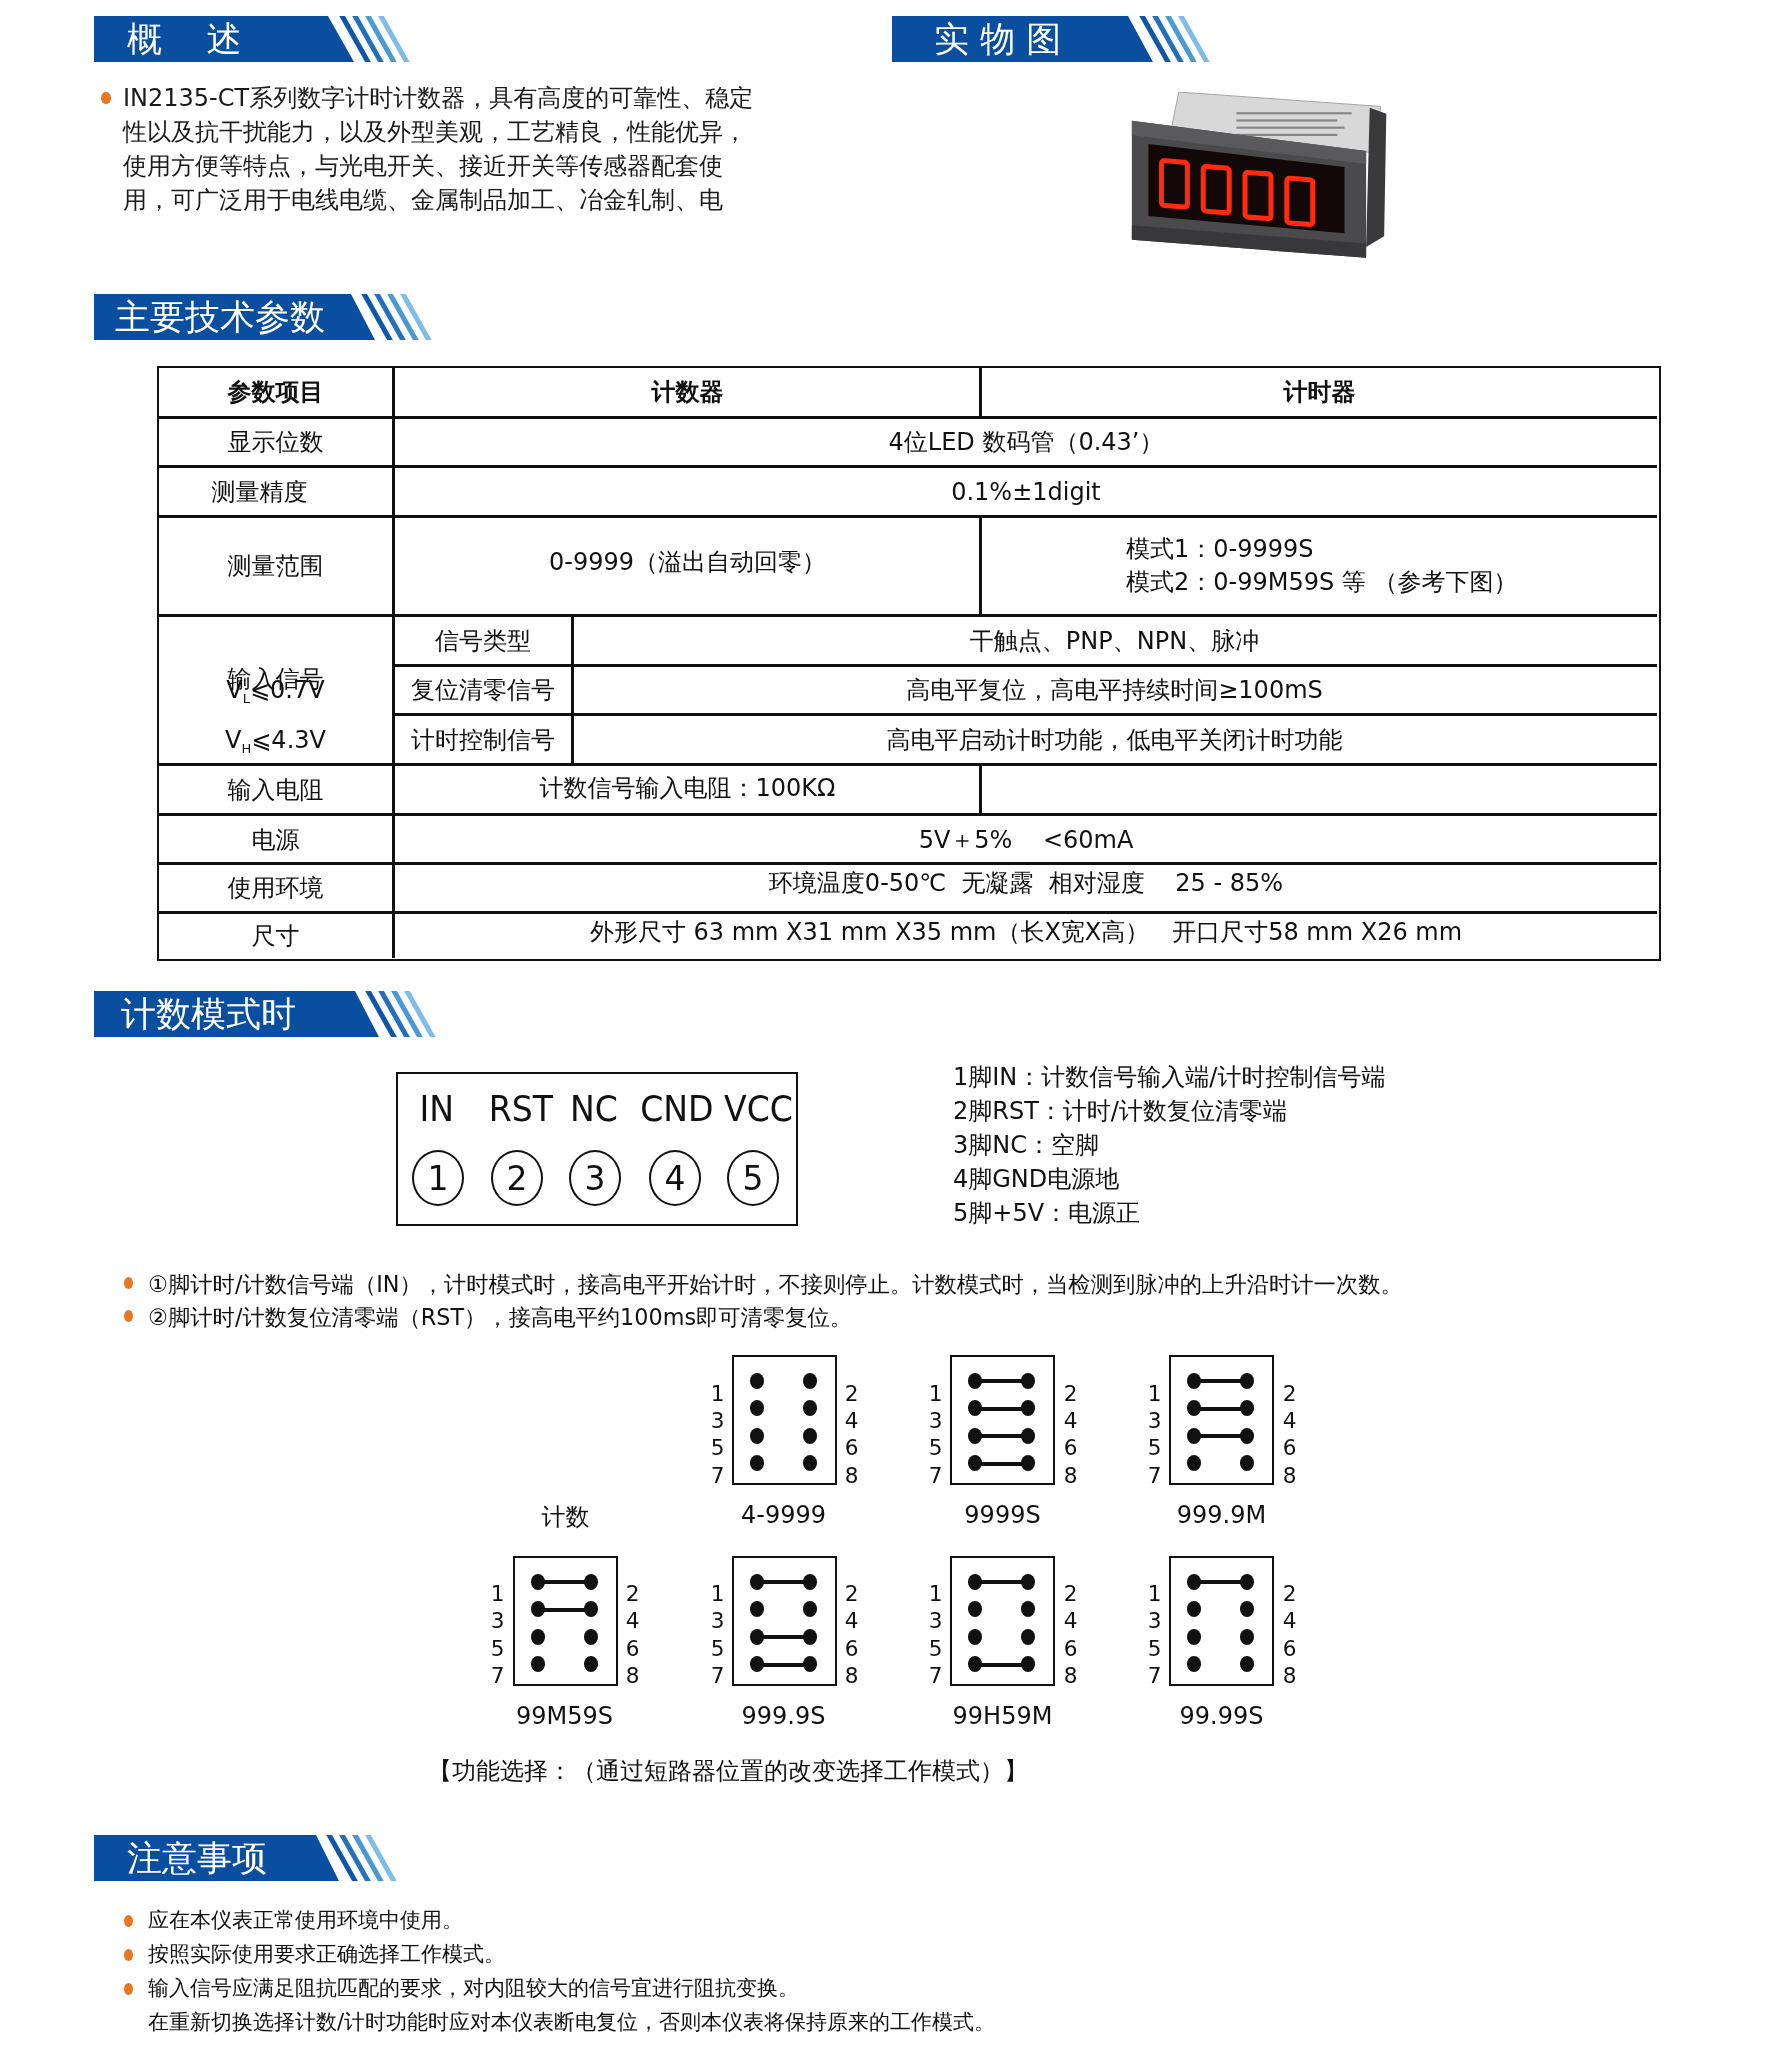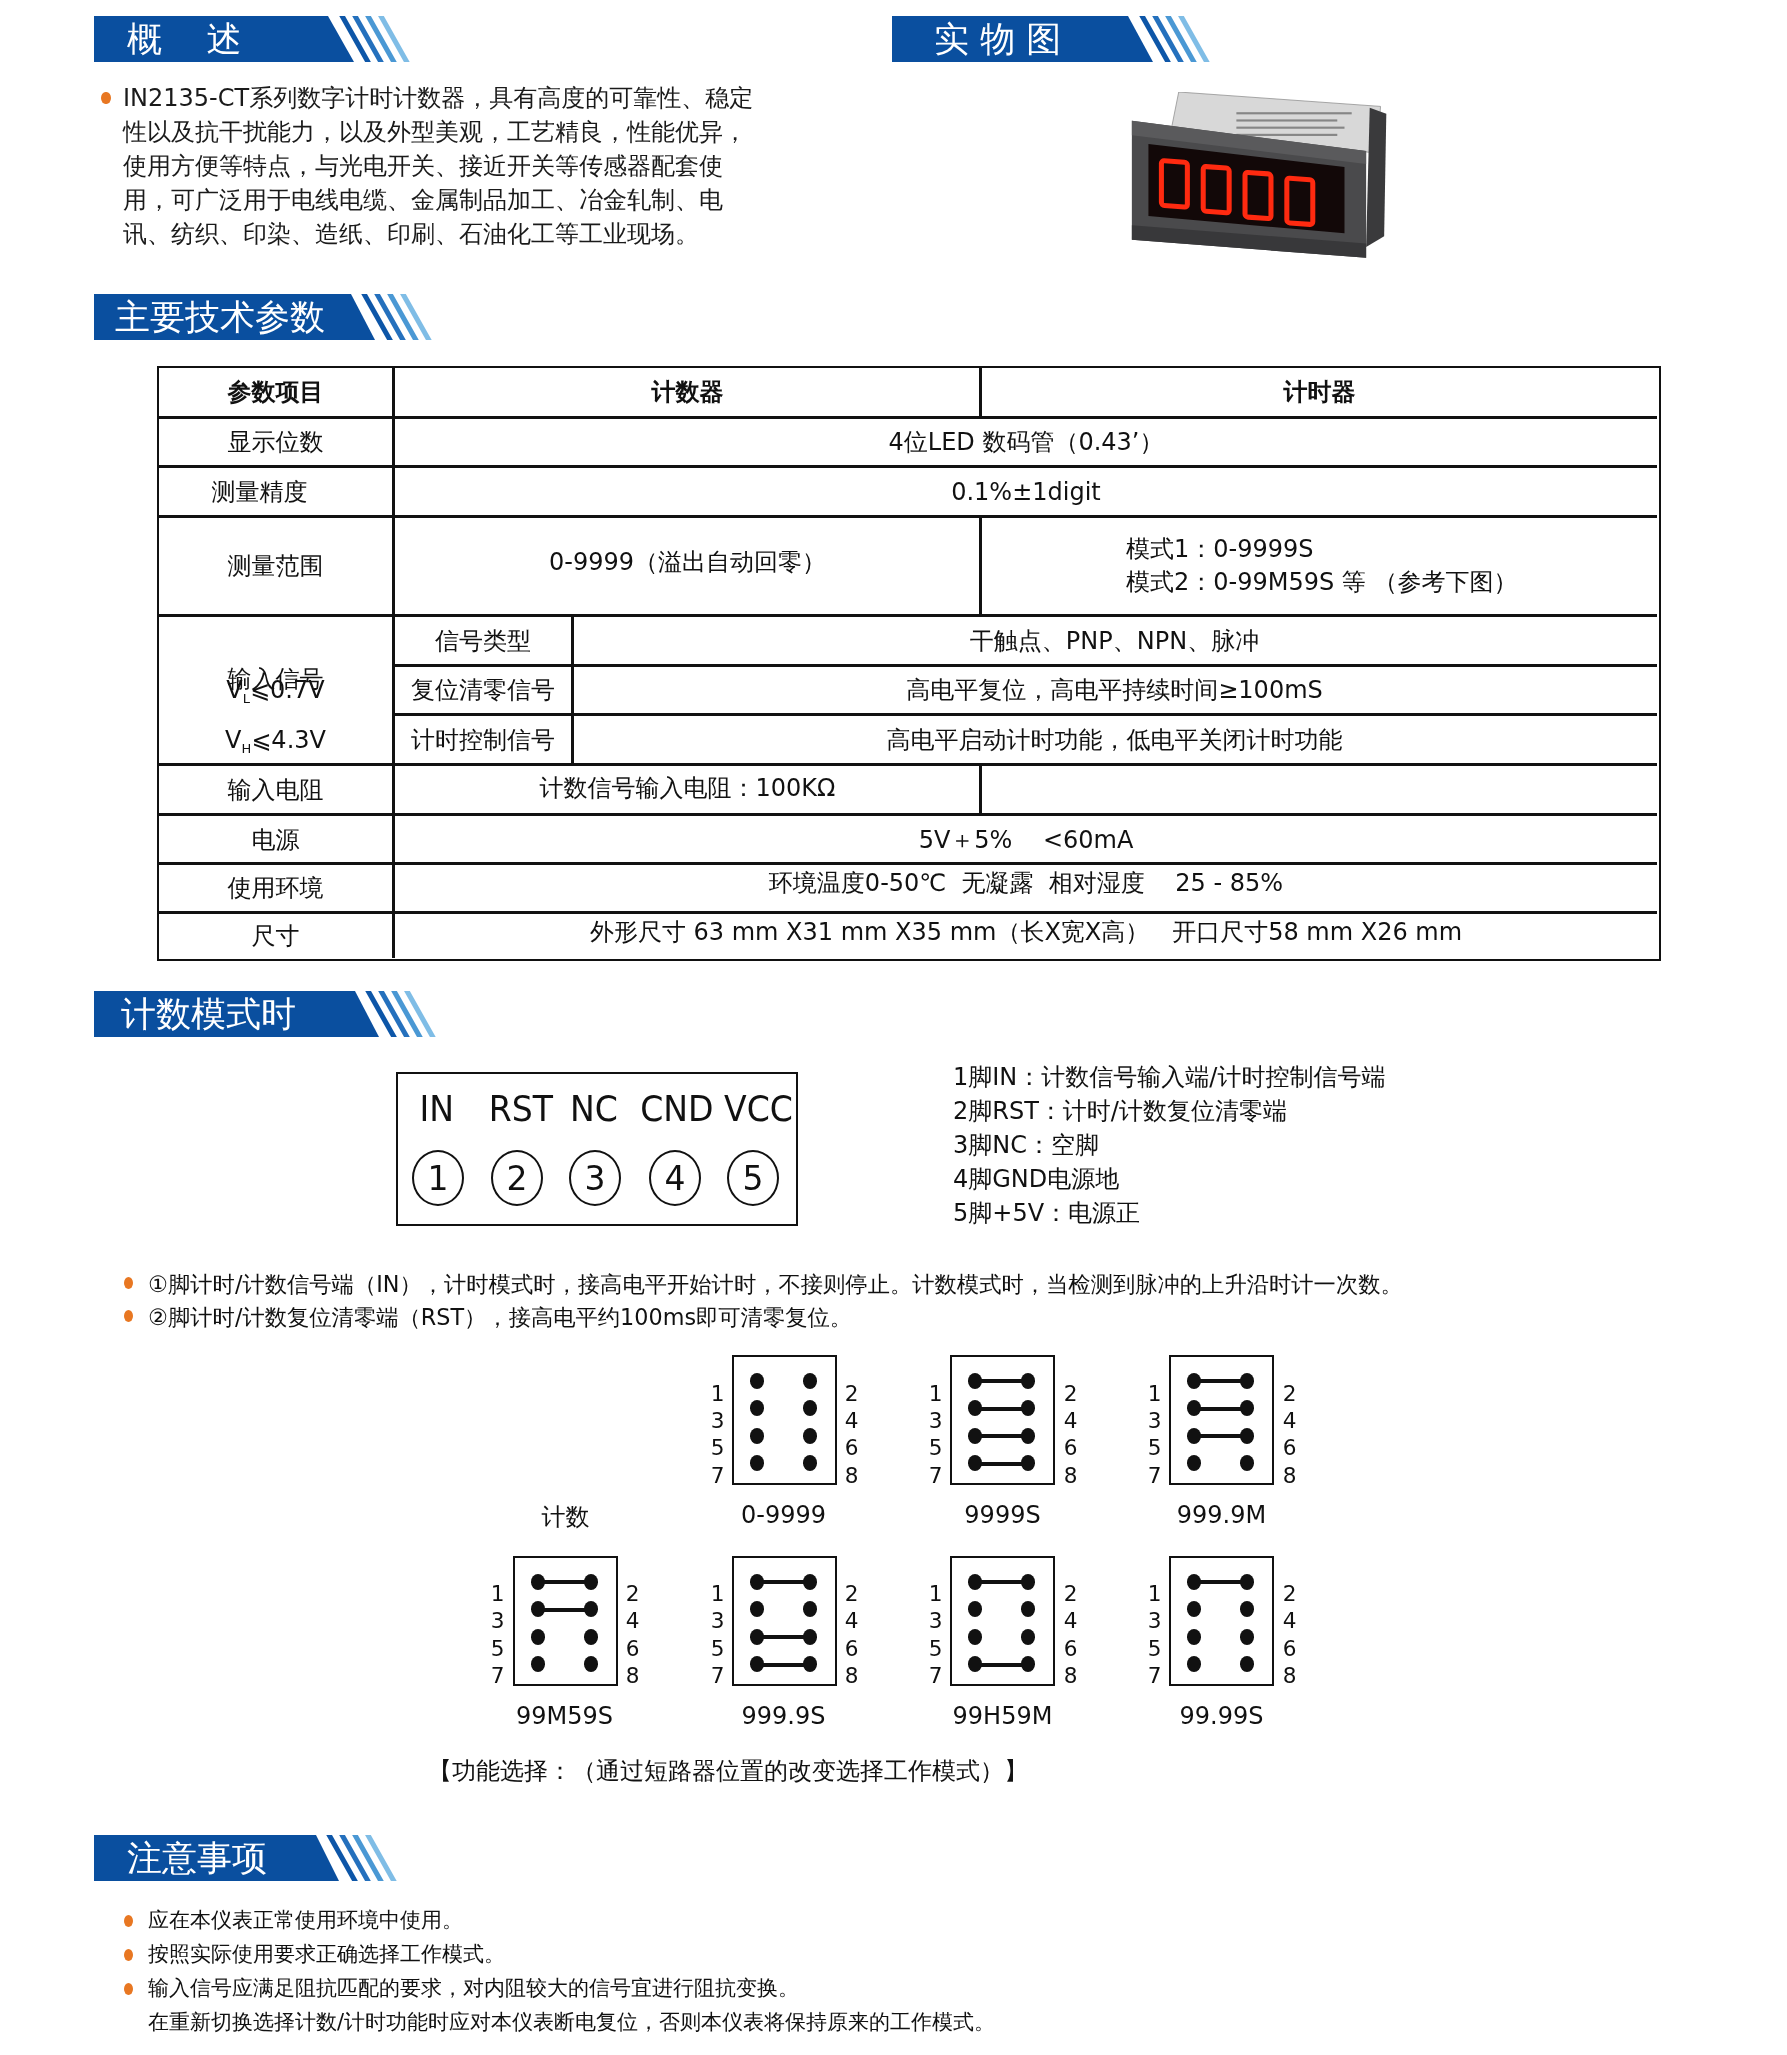--- a/index.html
+++ b/index.html
@@ -66,21 +66,20 @@
     <polygon points="58,0 66,0 102,64 94,64" fill="#7fbde6"></polygon>
   </svg>
 </div>
 
 <div class="overview">
   <span class="bullet-dot dot"></span>
   <div>IN2135-CT系列数字计时计数器，具有高度的可靠性、稳定</div>
   <div>性以及抗干扰能力，以及外型美观，工艺精良，性能优异，</div>
   <div>使用方便等特点，与光电开关、接近开关等传感器配套使</div>
   <div>用，可广泛用于电线电缆、金属制品加工、冶金轧制、电</div>
-  <div>讯、纺织、印染、造纸、印刷、石油化工等工业现场。</div>
 </div>
 
 <div class="sec-head" style="left:892px; top:16px; width:332px;">
   <div class="bar" style="width:261px; clip-path: polygon(0 0, 236px 0, 261px 46px, 0 46px); padding-left:42px;">实 物 图</div>
   <svg class="stripes" style="left:244px;" viewBox="0 0 120 64">
     <polygon points="4,0 12,0 48,64 40,64" fill="#0d56a8"></polygon>
     <polygon points="22,0 30,0 66,64 58,64" fill="#2470bd"></polygon>
     <polygon points="40,0 48,0 84,64 76,64" fill="#4a98d4"></polygon>
     <polygon points="58,0 66,0 102,64 94,64" fill="#7fbde6"></polygon>
   </svg>
@@ -244,21 +243,21 @@
       <div class="pin" style="left: 69px; top: 98px;"></div>
     </div>
     <div class="jnum" style="left: 709px; top: 1380px;">1</div>
     <div class="jnum" style="left: 843px; top: 1380px;">2</div>
     <div class="jnum" style="left: 709px; top: 1407px;">3</div>
     <div class="jnum" style="left: 843px; top: 1407px;">4</div>
     <div class="jnum" style="left: 709px; top: 1434px;">5</div>
     <div class="jnum" style="left: 843px; top: 1434px;">6</div>
     <div class="jnum" style="left: 709px; top: 1462px;">7</div>
     <div class="jnum" style="left: 843px; top: 1462px;">8</div>
-    <div class="jcap" style="left: 704px; top: 1501px;">0-9999</div>
+    <div class="jcap" style="left: 704px; top: 1501px;">4-9999</div>
     <div class="jumper" style="left: 950px; top: 1355px;">
       <div class="pin" style="left: 16px; top: 16px;"></div>
       <div class="pin" style="left: 69px; top: 16px;"></div>
       <div class="link" style="left: 23px; width: 53px; top: 22.3px;"></div>
       <div class="pin" style="left: 16px; top: 43px;"></div>
       <div class="pin" style="left: 69px; top: 43px;"></div>
       <div class="link" style="left: 23px; width: 53px; top: 50px;"></div>
       <div class="pin" style="left: 16px; top: 71px;"></div>
       <div class="pin" style="left: 69px; top: 71px;"></div>
       <div class="link" style="left: 23px; width: 53px; top: 77px;"></div>

